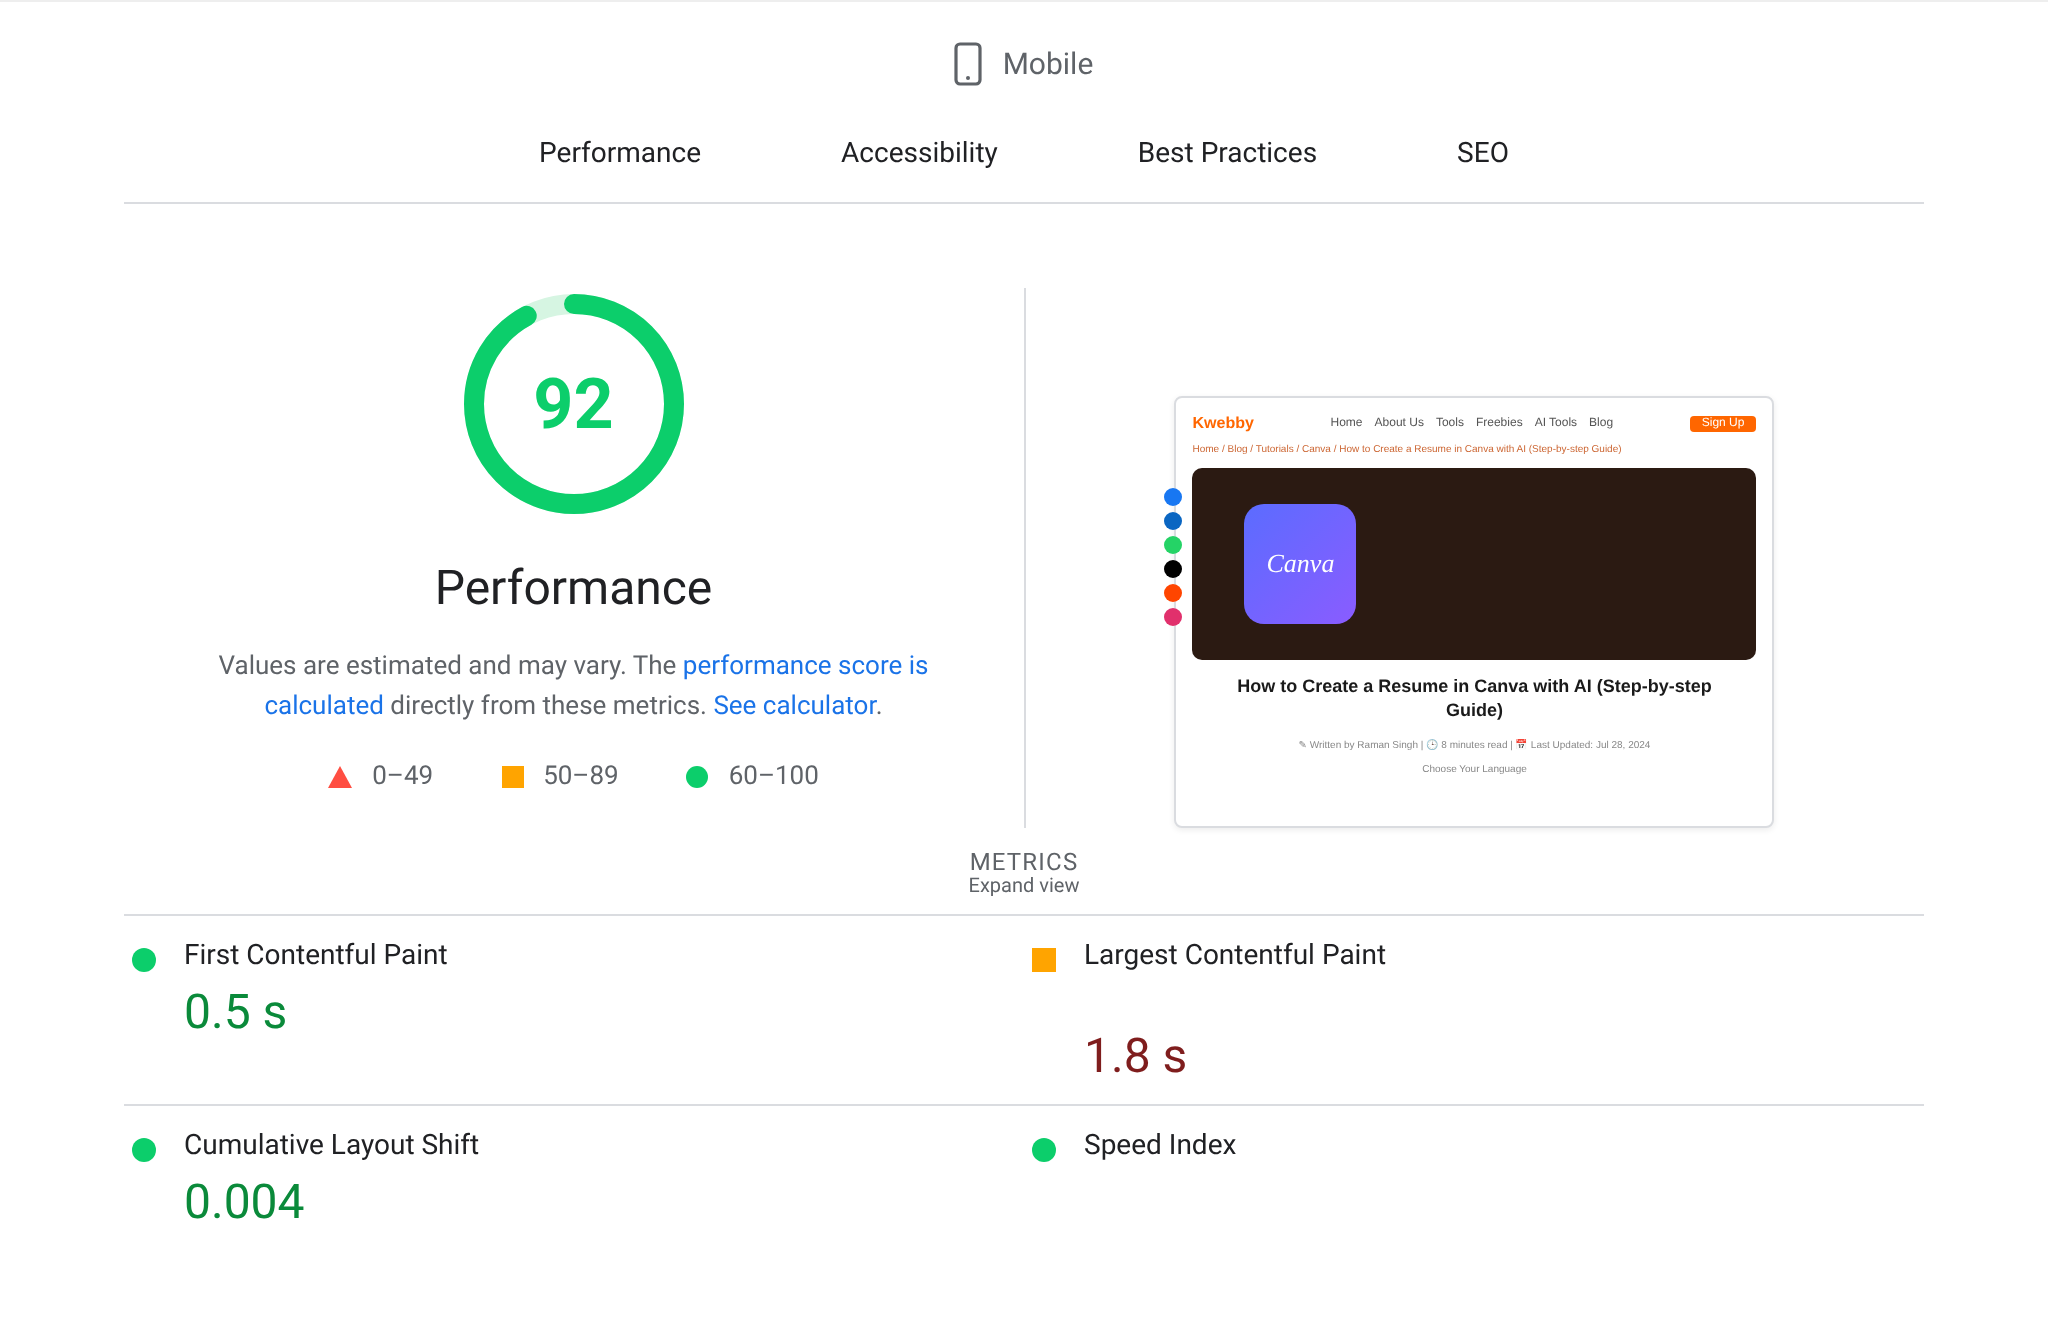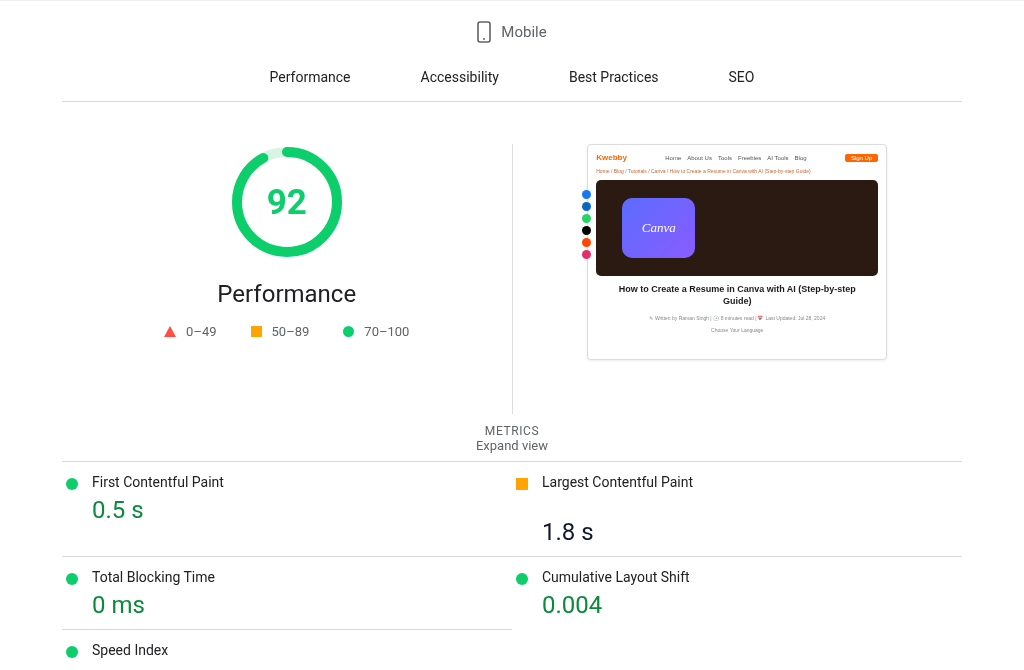--- a/index.html
+++ b/index.html
@@ -73,21 +73,21 @@
     flex:1;
     display:flex;
     flex-direction:column;
     align-items:center;
     border-right:1px solid var(--border);
     min-height:270px;
   }
   .col-right{
     flex:1;
     display:flex;
-    align-items:flex-start;
+    align-items:flex-end;
     justify-content:center;
   }
   
   .gauge{
     width:116px;height:116px;position:relative;
     margin-bottom:20px;
   }
   .gauge svg{transform:rotate(-90deg);}
   .gauge .bg{stroke:#d6f5e2;}
   .gauge .fg{stroke:var(--green);stroke-linecap:round;}
@@ -123,45 +123,45 @@
   .t-bread{font-size:5px;color:#cc6633;}
   .t-hero{
     position:relative;background:#2b1a12;border-radius:5px;height:96px;
     display:flex;align-items:center;padding:0 10px 0 26px;gap:8px;
   }
   .t-socials{position:absolute;left:-14px;top:10px;display:flex;flex-direction:column;gap:3px;}
   .t-so{width:9px;height:9px;border-radius:50%;}
   .t-htxt{color:#fff;font-size:9px;font-weight:bold;line-height:1.3;}
   .t-sub{font-size:5px;color:#c9b8ad;margin-top:4px;font-weight:normal;}
   .t-cta{background:#ff6600;color:#fff;font-size:5px;padding:2px 5px;border-radius:3px;display:inline-block;margin-top:5px;}
-  .t-card{width:73px;height:60px;background:linear-gradient(135deg,#5b6cff,#8a5cff);border-radius:10px;display:flex;align-items:center;justify-content:center;color:#fff;font-style:italic;font-size:13px;font-family:cursive;}
+  .t-card{width:56px;height:60px;background:linear-gradient(135deg,#5b6cff,#8a5cff);border-radius:10px;display:flex;align-items:center;justify-content:center;color:#fff;font-style:italic;font-size:13px;font-family:cursive;}
   .t-art{color:#1a1a1a;font-weight:bold;text-align:center;font-size:9px;line-height:1.3;margin:2px 10px;}
   .t-meta{font-size:5px;text-align:center;color:#888;}
   
   .metrics-head{
     display:flex;justify-content:space-between;align-items:center;
     padding:10px 0 8px;
     color:var(--muted);font-size:12px;letter-spacing:.05em;flex-direction:column;
   }
-  .metrics-head .expand{color:var(--muted);font-size:13px;letter-spacing:0;cursor:pointer;}
+  .metrics-head .expand{color:var(--muted);font-size:10px;letter-spacing:0;cursor:pointer;}
   .metrics-grid{
     display:grid;grid-template-columns:1fr 1fr;
   }
   .m-item{
     border-top:1px solid var(--border);
     padding:12px 0 10px 4px;
     display:flex;gap:14px;align-items:flex-start;
   }
   .m-dot{width:12px;height:12px;border-radius:50%;margin-top:4px;flex:0 0 auto;}
   .m-dot.green{background:var(--green);}
   .m-dot.orange{background:var(--orange);border-radius:0;}
   .m-body .m-label{font-size:14px;color:var(--text);margin-bottom:6px;}
   .m-body .m-val{font-size:24px;}
   .m-val.green{color:#0a8a3a;}
-  .m-val.orange{color:#0f172a;margin-top:28px;}
+  .m-val.orange{color:#7f1d1d;margin-top:28px;}
 </style>
 </head>
 <body>
 
 <div class="frame">
   <div class="inner">
 
     <div class="device-tabs">
       <div class="dev-tab">
         <svg width="14" height="22" viewBox="0 0 14 22">
@@ -182,32 +182,35 @@
     <div class="report">
       <div class="col-left">
         <div class="gauge">
           <svg width="116" height="116">
             <circle class="bg" cx="58" cy="58" r="50" fill="none" stroke-width="10"></circle>
             <circle class="fg" id="gauge-fg" cx="58" cy="58" r="50" fill="none" stroke-width="10" stroke-dasharray="314.16" stroke-dashoffset="25.13"></circle>
           </svg>
           <div class="gauge-text">92</div>
         </div>
         <div class="perf-title">Performance</div>
+        <div class="perf-note">
+          <span>Values are estimated and may vary. The </span><a>performance score is calculated</a><span> directly from these metrics. </span><a>See calculator</a><span>.</span>
+        </div>
         <div class="legend">
           <div class="leg-item">
               <span class="tri-red"></span>
               <span>0–49</span>
             </div>
           <div class="leg-item">
               <span class="sq-or"></span>
               <span>50–89</span>
             </div>
           <div class="leg-item">
               <span class="ci-gr"></span>
-              <span>70–100</span>
+              <span>60–100</span>
             </div>
         </div>
       </div>
 
       <div class="col-right">
         <div class="thumb">
           <div class="t-top">
             <div class="t-logo"><span>K</span><span>webby</span></div>
             <div class="t-nav" id="t-nav">
                 <span>Home</span>
@@ -253,27 +256,20 @@
         <div class="m-item">
           <div class="m-dot orange"></div>
           <div class="m-body">
             <div class="m-label">Largest Contentful Paint</div>
             <div class="m-val orange">1.8 s</div>
           </div>
         </div>
         <div class="m-item">
           <div class="m-dot green"></div>
           <div class="m-body">
-            <div class="m-label">Total Blocking Time</div>
-            <div class="m-val green">0 ms</div>
-          </div>
-        </div>
-        <div class="m-item">
-          <div class="m-dot green"></div>
-          <div class="m-body">
             <div class="m-label">Cumulative Layout Shift</div>
             <div class="m-val green">0.004</div>
           </div>
         </div>
         <div class="m-item">
           <div class="m-dot green"></div>
           <div class="m-body">
             <div class="m-label">Speed Index</div>
             <div class="m-val green"></div>
           </div>

